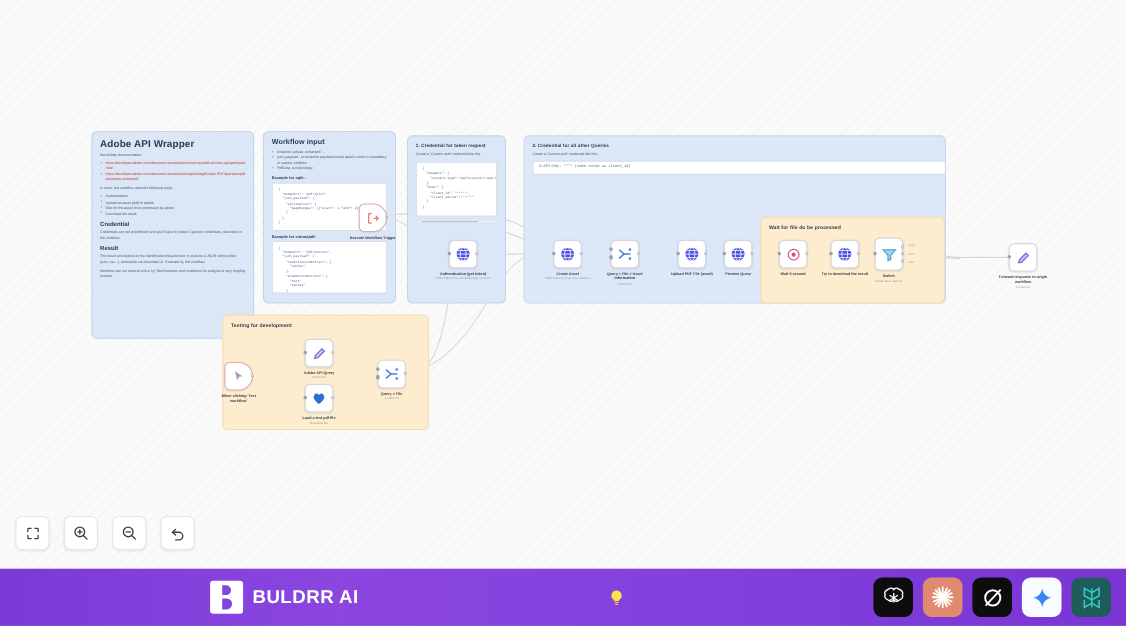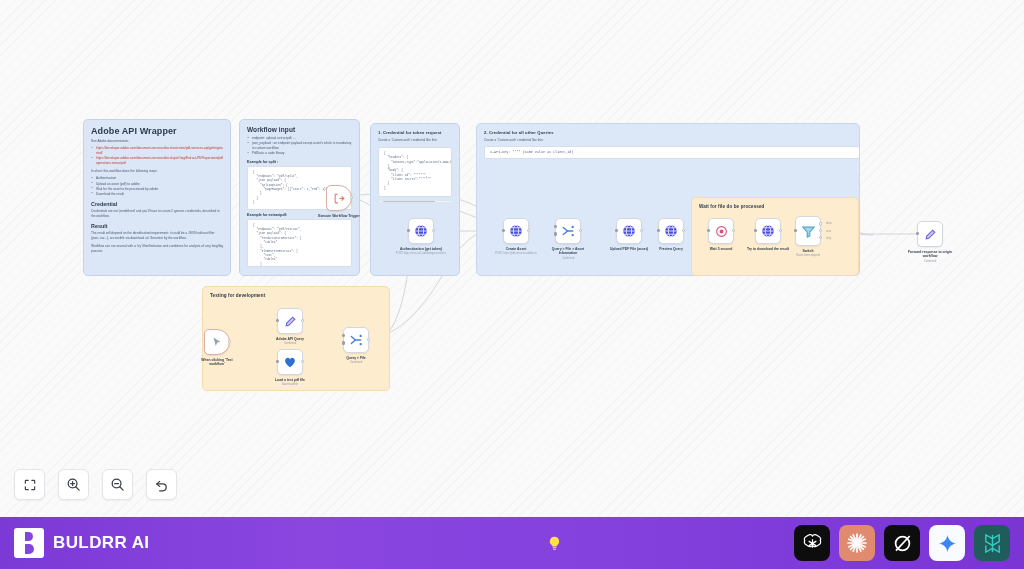--- a/index.html
+++ b/index.html
@@ -115,21 +115,21 @@
     display: flex; align-items: center; justify-content: center;
     box-shadow: 0 1px 2px rgba(0,0,0,.05); cursor: pointer;
   }
 
   
   #banner {
     position: absolute; left: 0; top: 517px; width: 1024px; height: 52px;
     background: linear-gradient(90deg, #7b39d6 0%, #8b46e0 30%, #8340dd 62%, #7a35d4 100%);
     display: flex; align-items: center;
   }
-  #brand { display: flex; align-items: center; gap: 9px; margin-left: 14px; width: 300px; }
+  #brand { display: flex; align-items: center; gap: 9px; margin-left: 26px; width: 300px; justify-content: flex-end; }
   #brand .logo {
     width: 30px; height: 30px; background: #fff; border-radius: 3px; position: relative;
   }
   #brand .logo:before {
     content: ""; position: absolute; left: 11px; top: 4px; width: 8px; height: 9px;
     background: #8246df; border-radius: 0 5px 5px 0;
   }
   #brand .logo:after {
     content: ""; position: absolute; left: 11px; top: 16px; width: 9px; height: 10px;
     background: #8246df; border-radius: 0 5px 5px 0;
@@ -186,21 +186,21 @@
         <path d="M303,320 C322,320 330,335 342,338"></path>
         <path d="M303,361 C322,361 330,346 342,343"></path>
 
         <path d="M369,338 C400,338 430,300 450,262 C470,230 490,228 502,230"></path>
         <path d="M369,343 C395,343 405,300 410,255 C414,225 420,205 435,200 C455,193 480,205 502,225"></path>
 
         <path d="M352,196 C390,190 430,200 470,215 C485,221 495,226 502,229"></path>
       </g>
     </svg>
 
-    <div class="sticky blue" style="left:83px; top:119px; width:148px; height:157px;">
+    <div class="sticky blue" style="left:83px; top:119px; width:148px; height:189px;">
       <div class="sticky-title big">Adobe API Wrapper</div>
       <div class="sticky-sub">See Adobe documentation:</div>
       <ul class="mini">
         <li class="lnk">https://developer.adobe.com/document-services/docs/overview/pdf-services-api/gettingstarted/</li>
         <li class="lnk">https://developer.adobe.com/document-services/docs/apis/#tag/Extract-PDF/operation/pdfoperations.extractpdf</li>
       </ul>
       <div class="sticky-sub" style="margin-top:3px;">In short: this workflow does the following steps:</div>
       <ul class="mini">
         <li>Authentication</li>
         <li>Upload an asset (pdf) to adobe</li>

